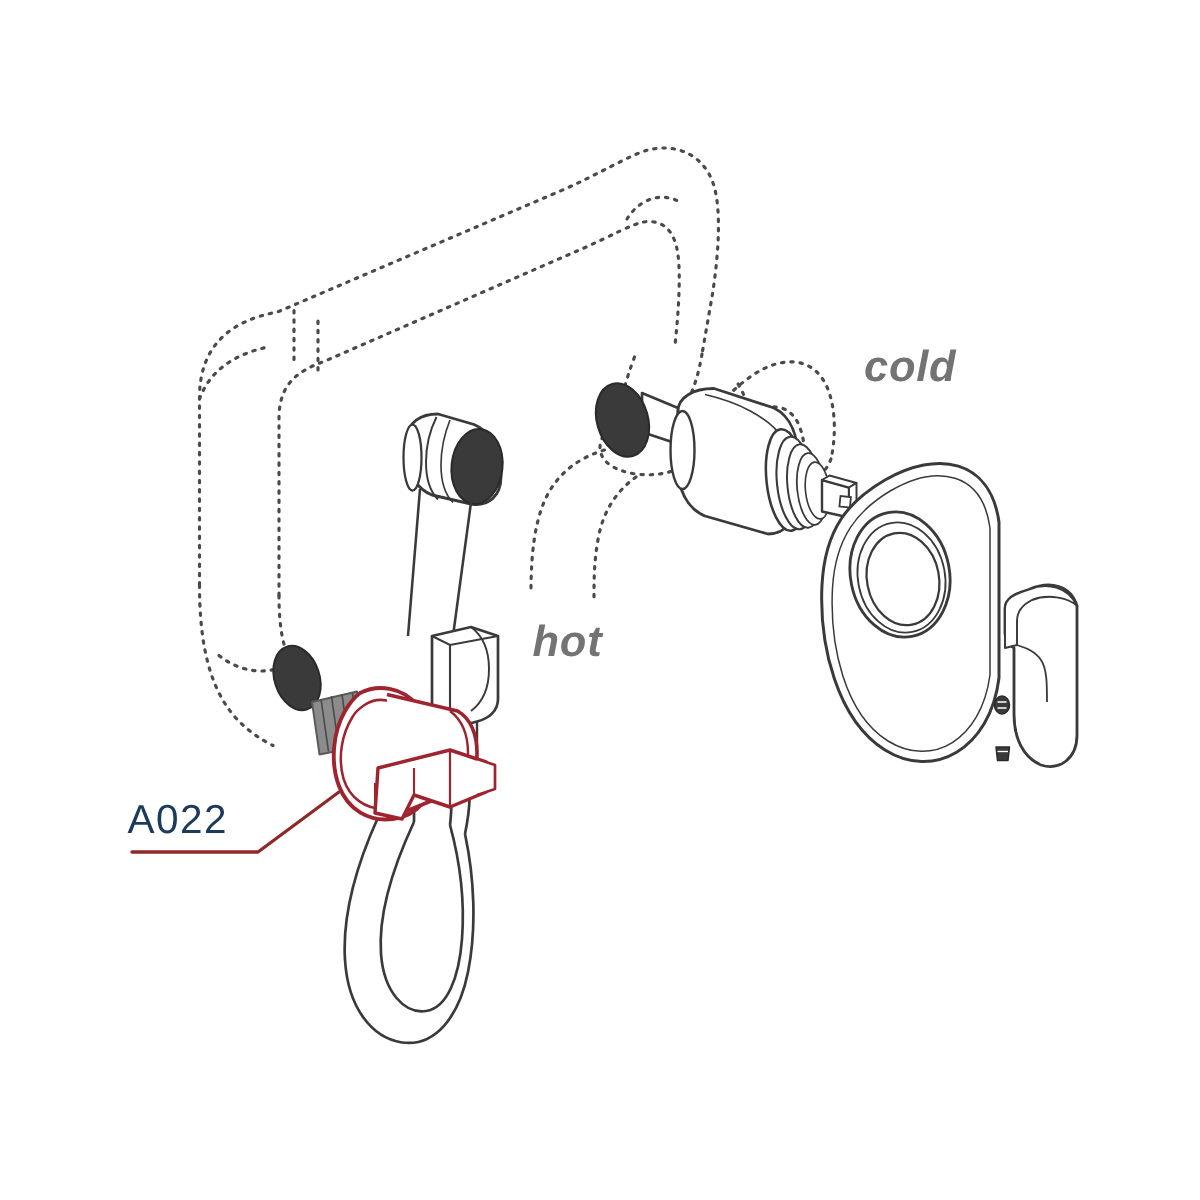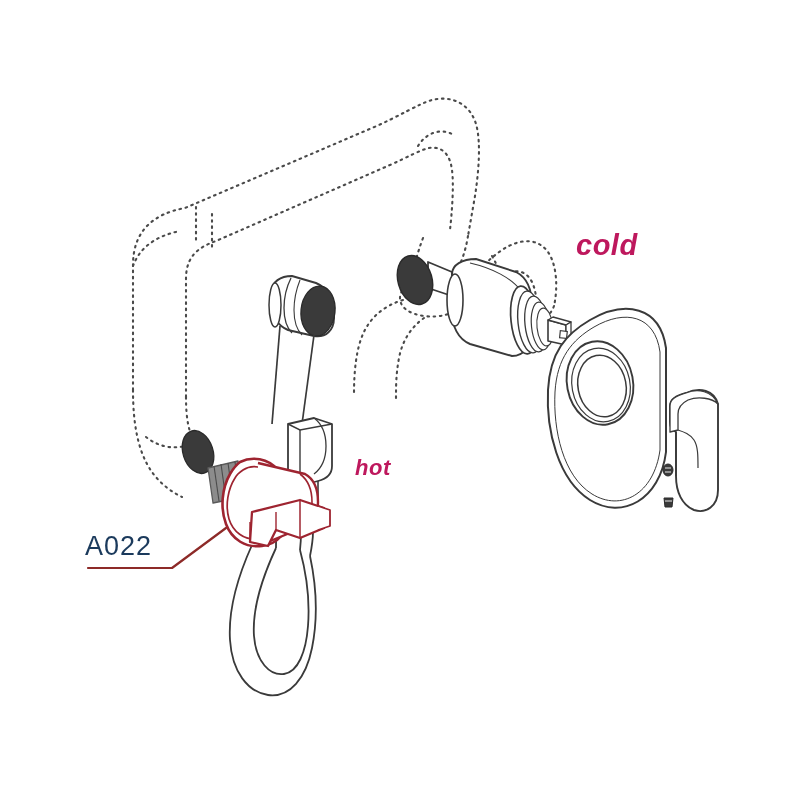--- a/index.html
+++ b/index.html
@@ -21,29 +21,28 @@
     top: 0;
     width: 800px;
     height: 800px;
     display: block;
   }
   .lbl {
     position: absolute;
     font-family: "Liberation Sans", sans-serif;
     font-style: italic;
     font-weight: bold;
-    color: #be185d;
+    color: #737373;
     white-space: nowrap;
     letter-spacing: 0.5px;
   }
   #lbl-hot {
     left: 355px;
     top: 412px;
-    font-size: 22px;
-    margin-top: 43px;
+    font-size: 29px;
   }
   #lbl-cold {
     left: 576px;
     top: 229px;
     font-size: 29px;
   }
   #lbl-part {
     position: absolute;
     left: 85px;
     top: 531px;

